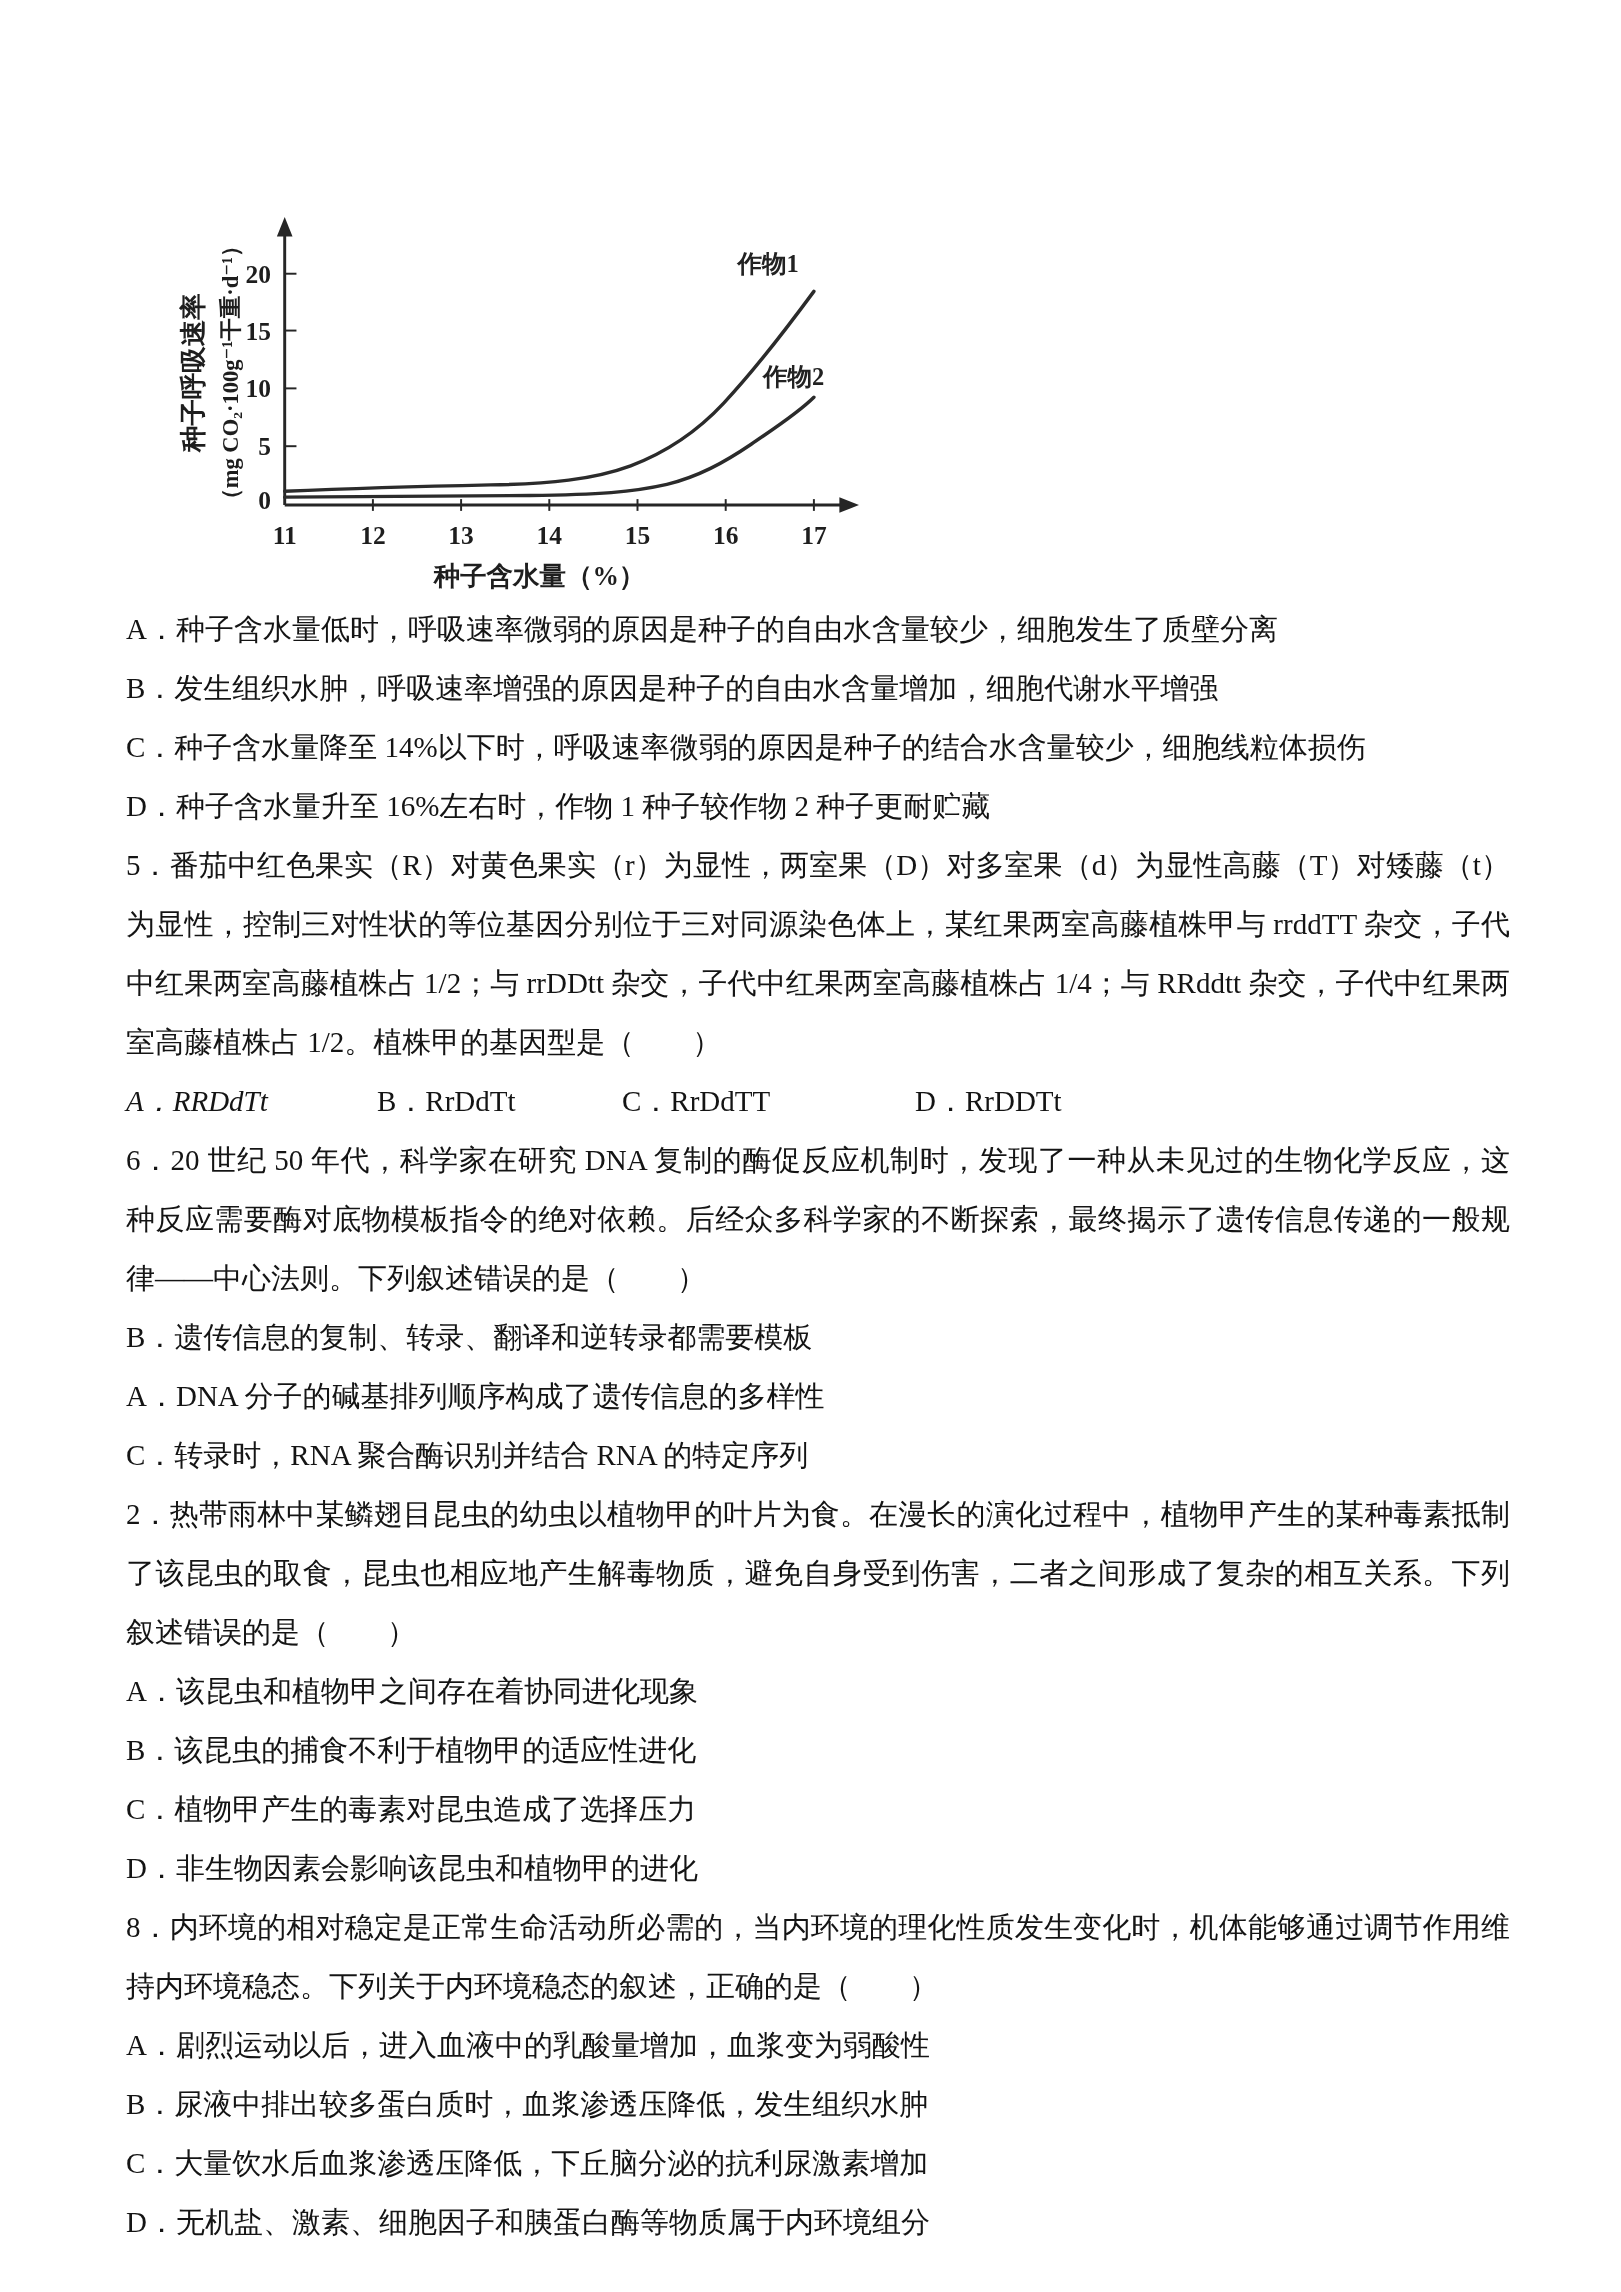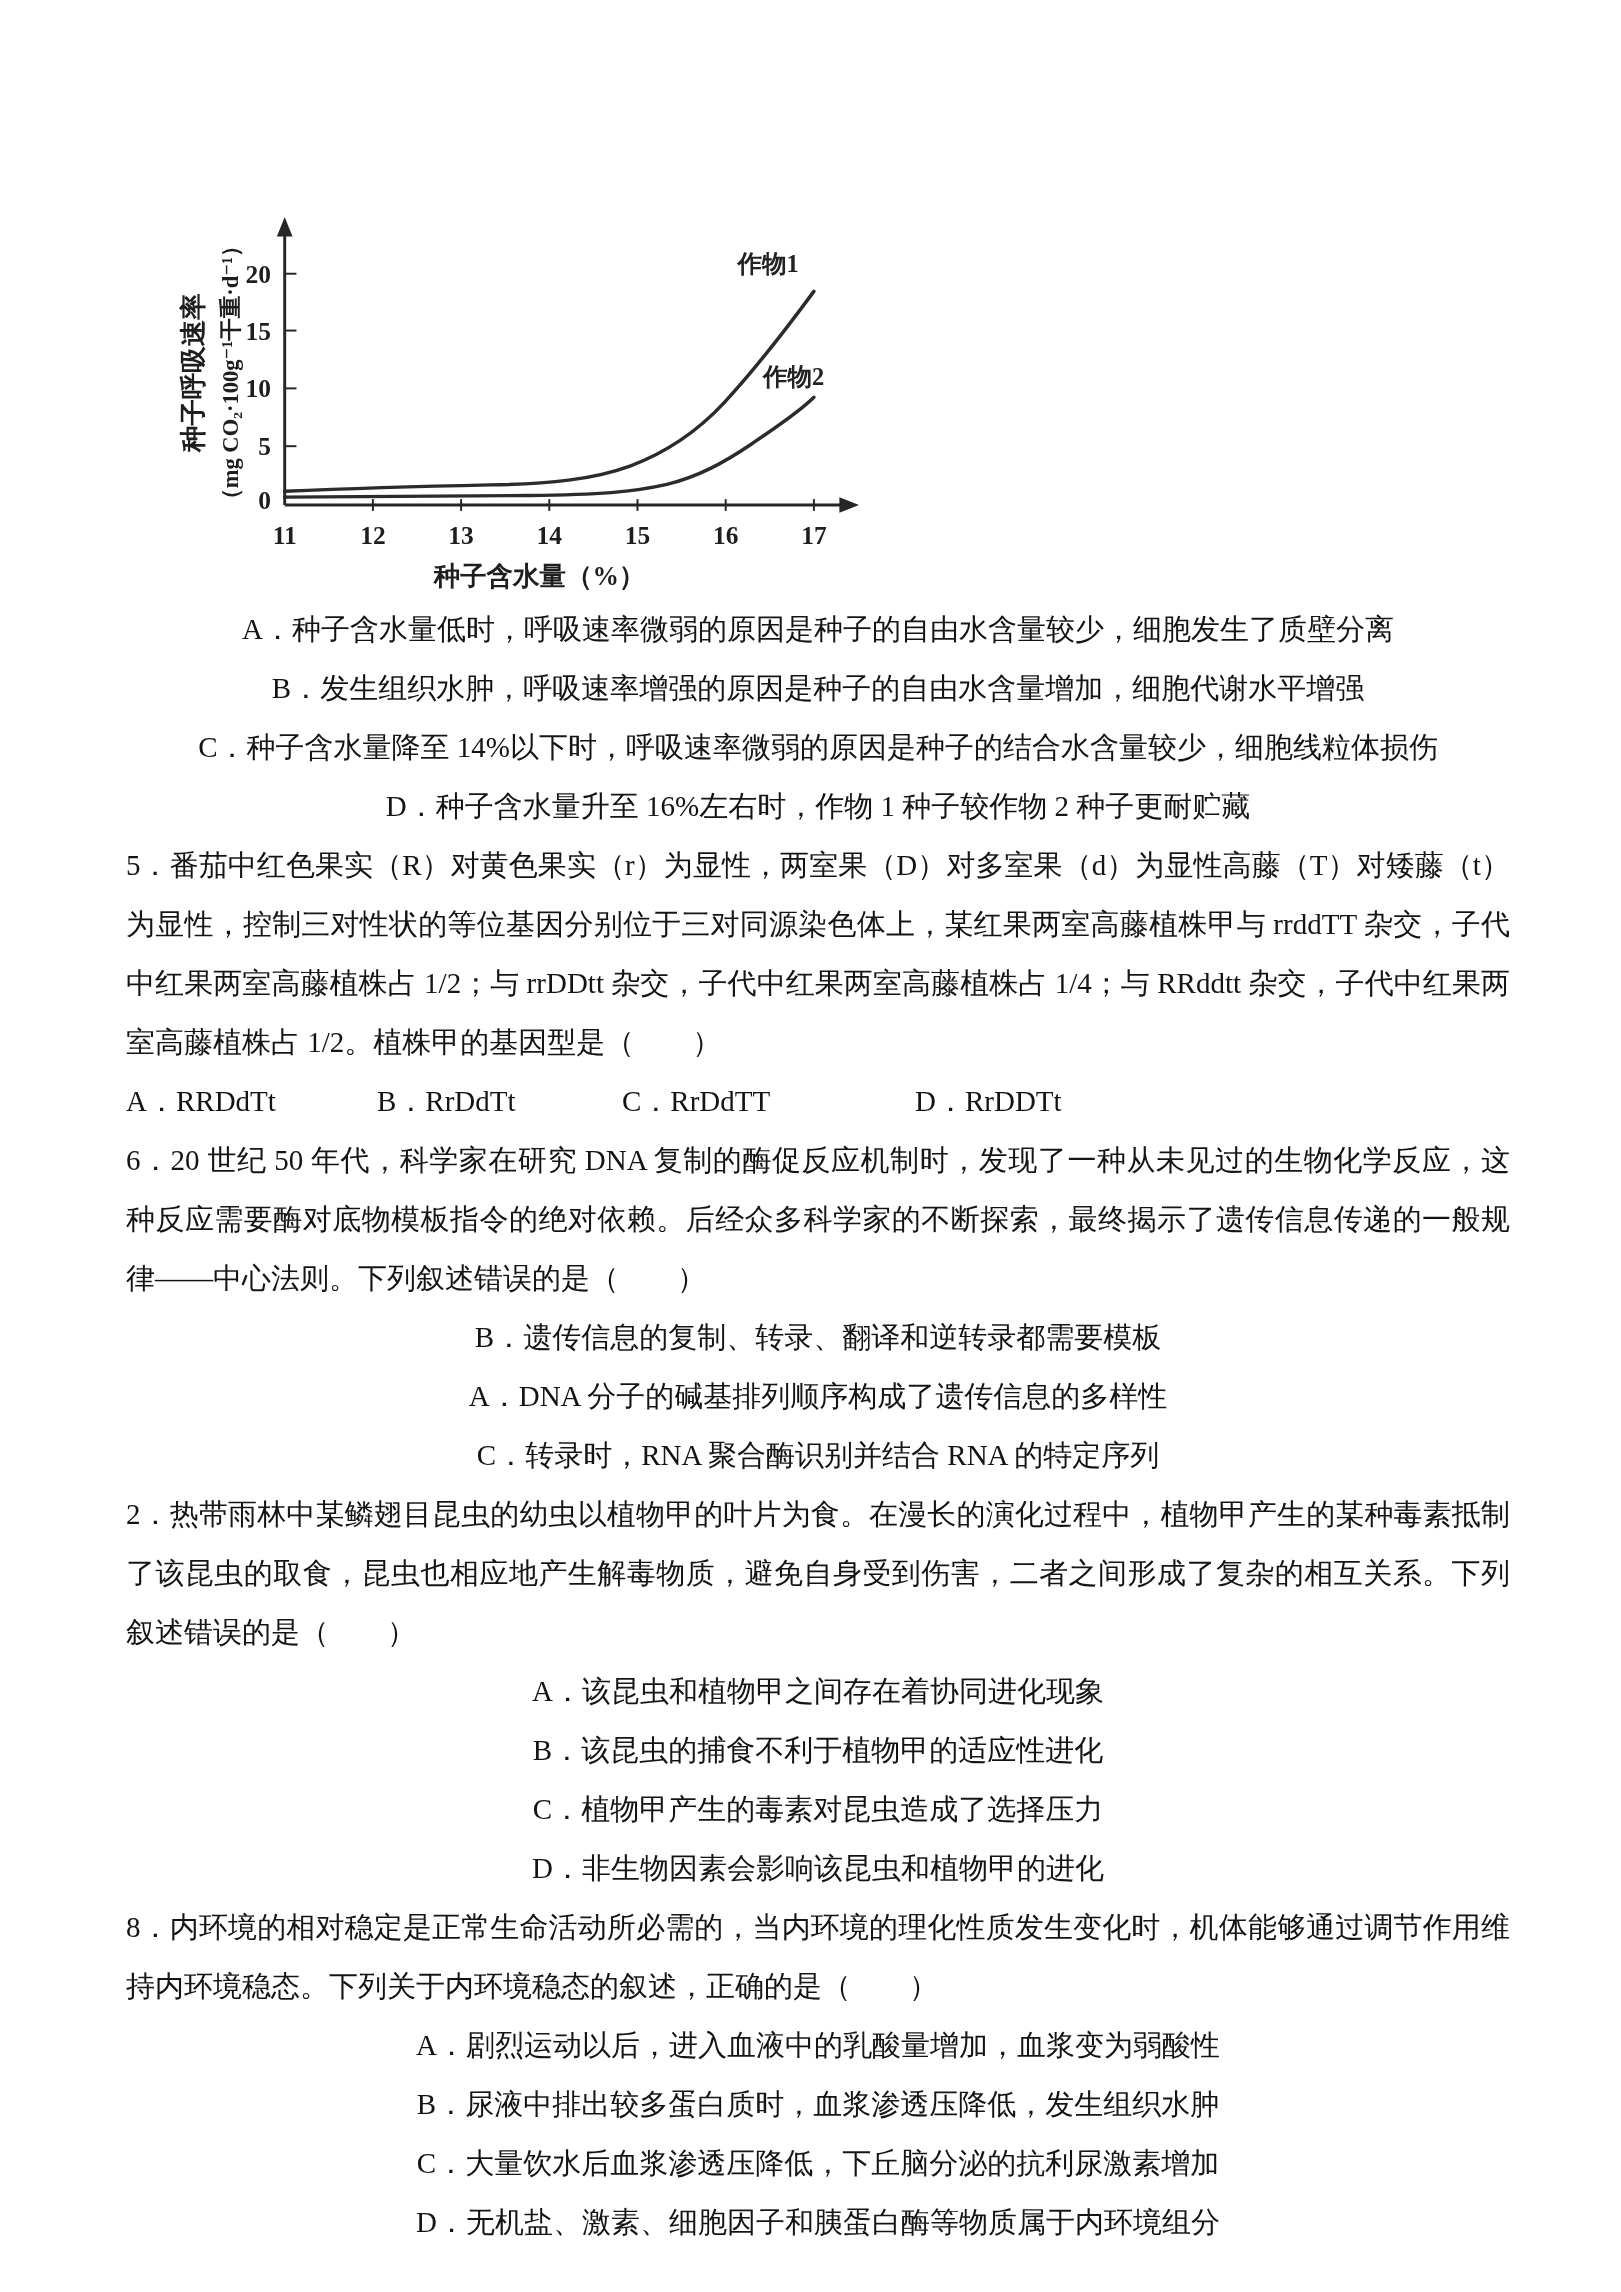--- a/index.html
+++ b/index.html
@@ -20,24 +20,24 @@
   .curve{stroke:#2b2b2b;stroke-width:3.5;fill:none;stroke-linecap:round;}
   .ticklab{font-family:"Liberation Serif","DejaVu Serif",serif;font-size:26px;font-weight:700;fill:#1e1e1e;}
   .axtitle{font-family:"Liberation Serif","DejaVu Serif",serif;font-size:27px;font-weight:700;fill:#1e1e1e;}
   .yunit{font-family:"Liberation Serif","DejaVu Serif",serif;font-size:23px;font-weight:700;fill:#1e1e1e;}
   .curvelab{font-family:"Liberation Serif","DejaVu Serif",serif;font-size:25px;font-weight:700;fill:#222222;}
   .content{
     position:absolute;left:126px;top:600px;width:1384px;
     font-size:29px;line-height:59px;
   }
   .stem{margin:0;text-align:justify;}
-  .line{white-space:nowrap;overflow:visible;text-align:center;}
+  .line{white-space:nowrap;overflow:visible;}
   .optrow{display:flex;white-space:nowrap;}
   .oc{display:inline-block;}
-  .c1{width:251px;}
+  .c1{width:251px;font-style:italic;}
   .c2{width:245px;}
   .c3{width:293px;}
 </style>
 </head>
 <body>
 
 <div class="page">
 
   <div class="chart">
     <svg viewBox="0 0 830 400">

